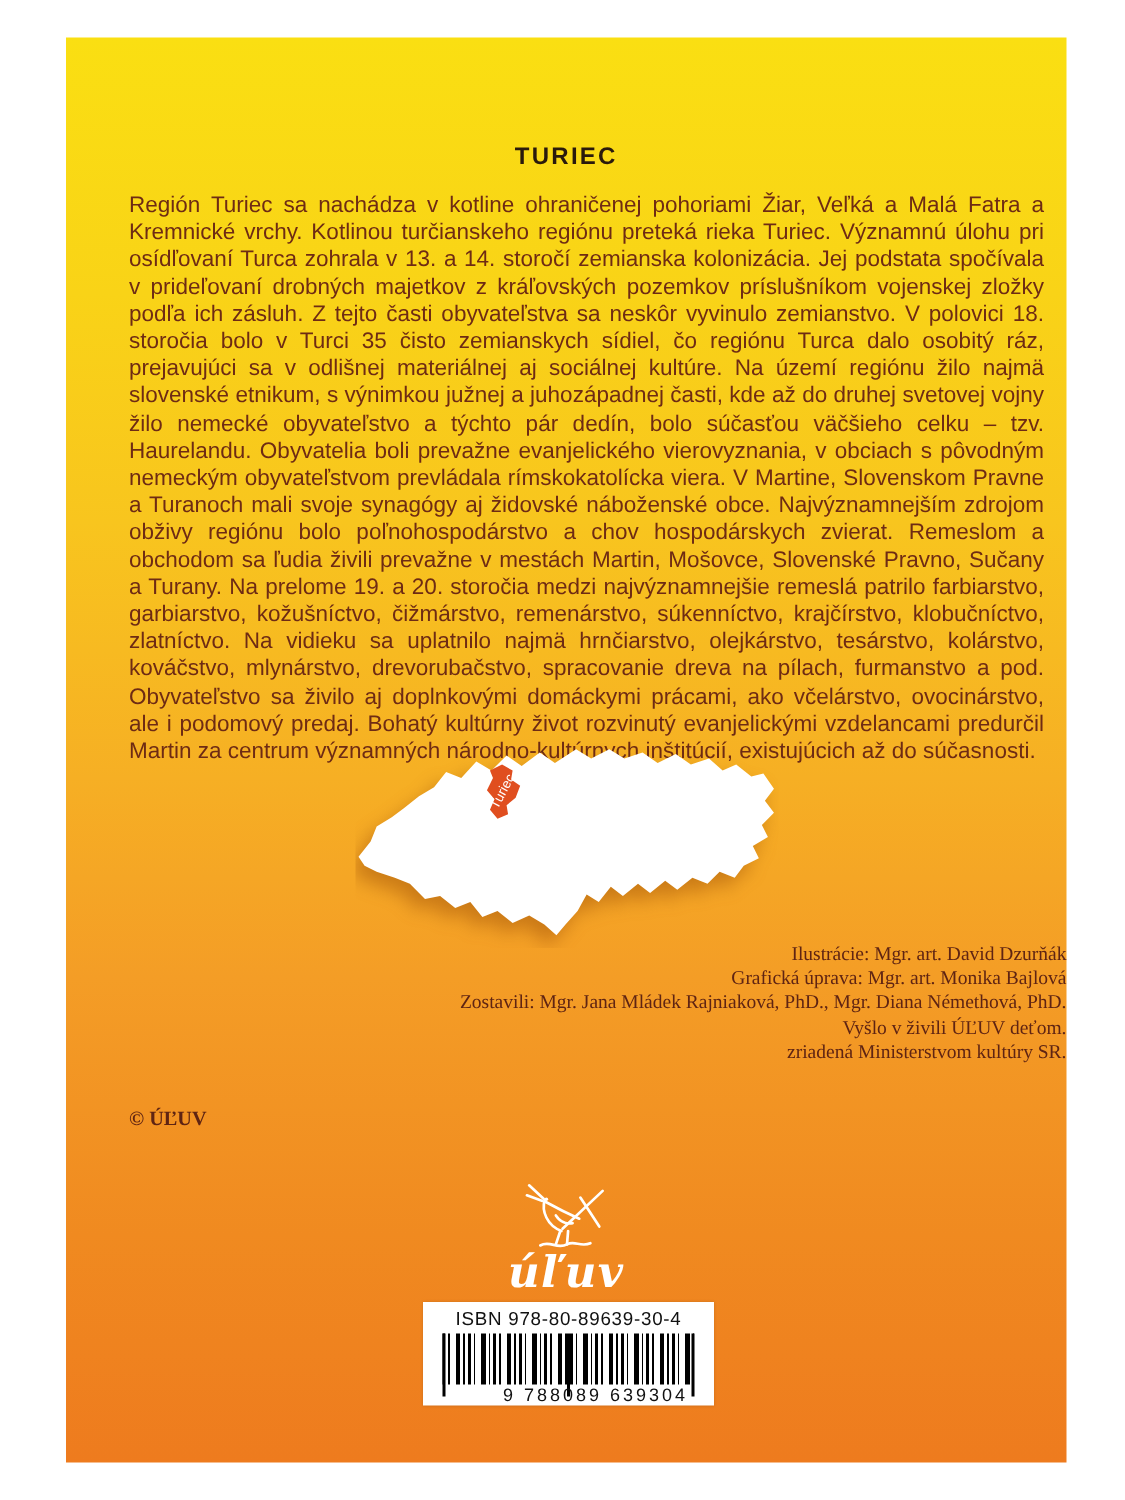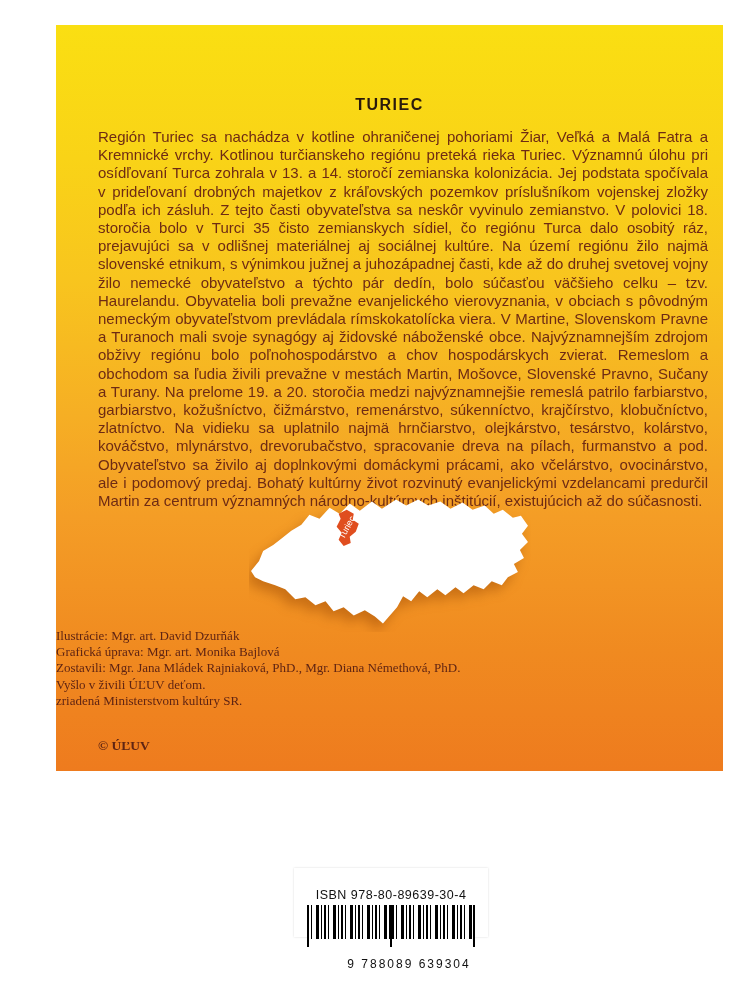--- a/index.html
+++ b/index.html
@@ -4,21 +4,21 @@
 <style>
   html,body{margin:0;padding:0;}
   body{
     width:750px;height:1000px;
     background:#ffffff;
     position:relative;
     font-family:"Liberation Sans", sans-serif;
     overflow:hidden;
   }
   .cover{
-    position:absolute;left:56px;top:25px;width:667px;height:746px;
+    position:absolute;left:44px;top:25px;width:667px;height:950px;
     background:linear-gradient(180deg,
       #FADF12 0%, #F9D317 18%, #F8C51E 34%,
       #F6AF24 52%, #F49D26 66%, #F08A20 84%, #EE7B1E 100%);
   }
   .title{
     position:absolute;top:71px;left:0;width:100%;
     text-align:center;
     font-size:16px;font-weight:bold;letter-spacing:1.5px;
     color:#2A1A0C;
   }
@@ -28,21 +28,21 @@
     text-align:justify;
     color:#6E2B14;
   }
   .map-wrap{
     position:absolute;top:461px;left:193px;width:282px;height:146px;
   }
   .map-wrap svg{display:block;width:100%;height:100%;}
   .slovakia{filter:drop-shadow(-5px 7px 6px rgba(140,60,0,.40));}
   .credits{
     position:absolute;top:603px;left:0;width:100%;
-    text-align:left;
+    text-align:right;
     font-family:"Liberation Serif", serif;
     font-size:13px;line-height:16.2px;
     color:#5F2413;
   }
   .imprint{
     position:absolute;top:712px;left:0;width:100%;
     text-align:left;
     font-family:"Liberation Serif", serif;
     font-size:13.5px;font-weight:bold;line-height:17.5px;
     color:#5F2413;
@@ -60,37 +60,37 @@
     margin-top:-4px;
   }
   .barcode{
     position:absolute;top:843px;left:238px;width:194px;height:69px;
     background:#ffffff;
     box-shadow:0 0 2px rgba(0,0,0,.15);
     text-align:center;
   }
   .barcode-isbn{
     font-size:12.5px;color:#111111;letter-spacing:.5px;
-    padding-top:20px;
+    padding-top:4px;
   }
   .bars{
     position:relative;
     margin:3px auto 0 auto;width:168px;height:34px;
     background:repeating-linear-gradient(90deg,
       #000 0 2px, #fff 2px 4px, #000 4px 5px, #fff 5px 9px,
       #000 9px 12px, #fff 12px 14px, #000 14px 15px, #fff 15px 17px);
   }
   .guard{position:absolute;top:0;width:2px;height:42px;background:#000;}
   .guard.g1{left:0;}
   .guard.g2{left:83px;}
   .guard.g3{right:0;}
   .barcode-digits{
     position:relative;
     font-size:12px;color:#111111;letter-spacing:2px;
-    margin-top:18px;
+    margin-top:0;
     background:transparent;
     padding-left:36px;
   }
 </style>
 </head>
 <body>
 
 <div class="cover">
 
   <div class="title">TURIEC</div>

